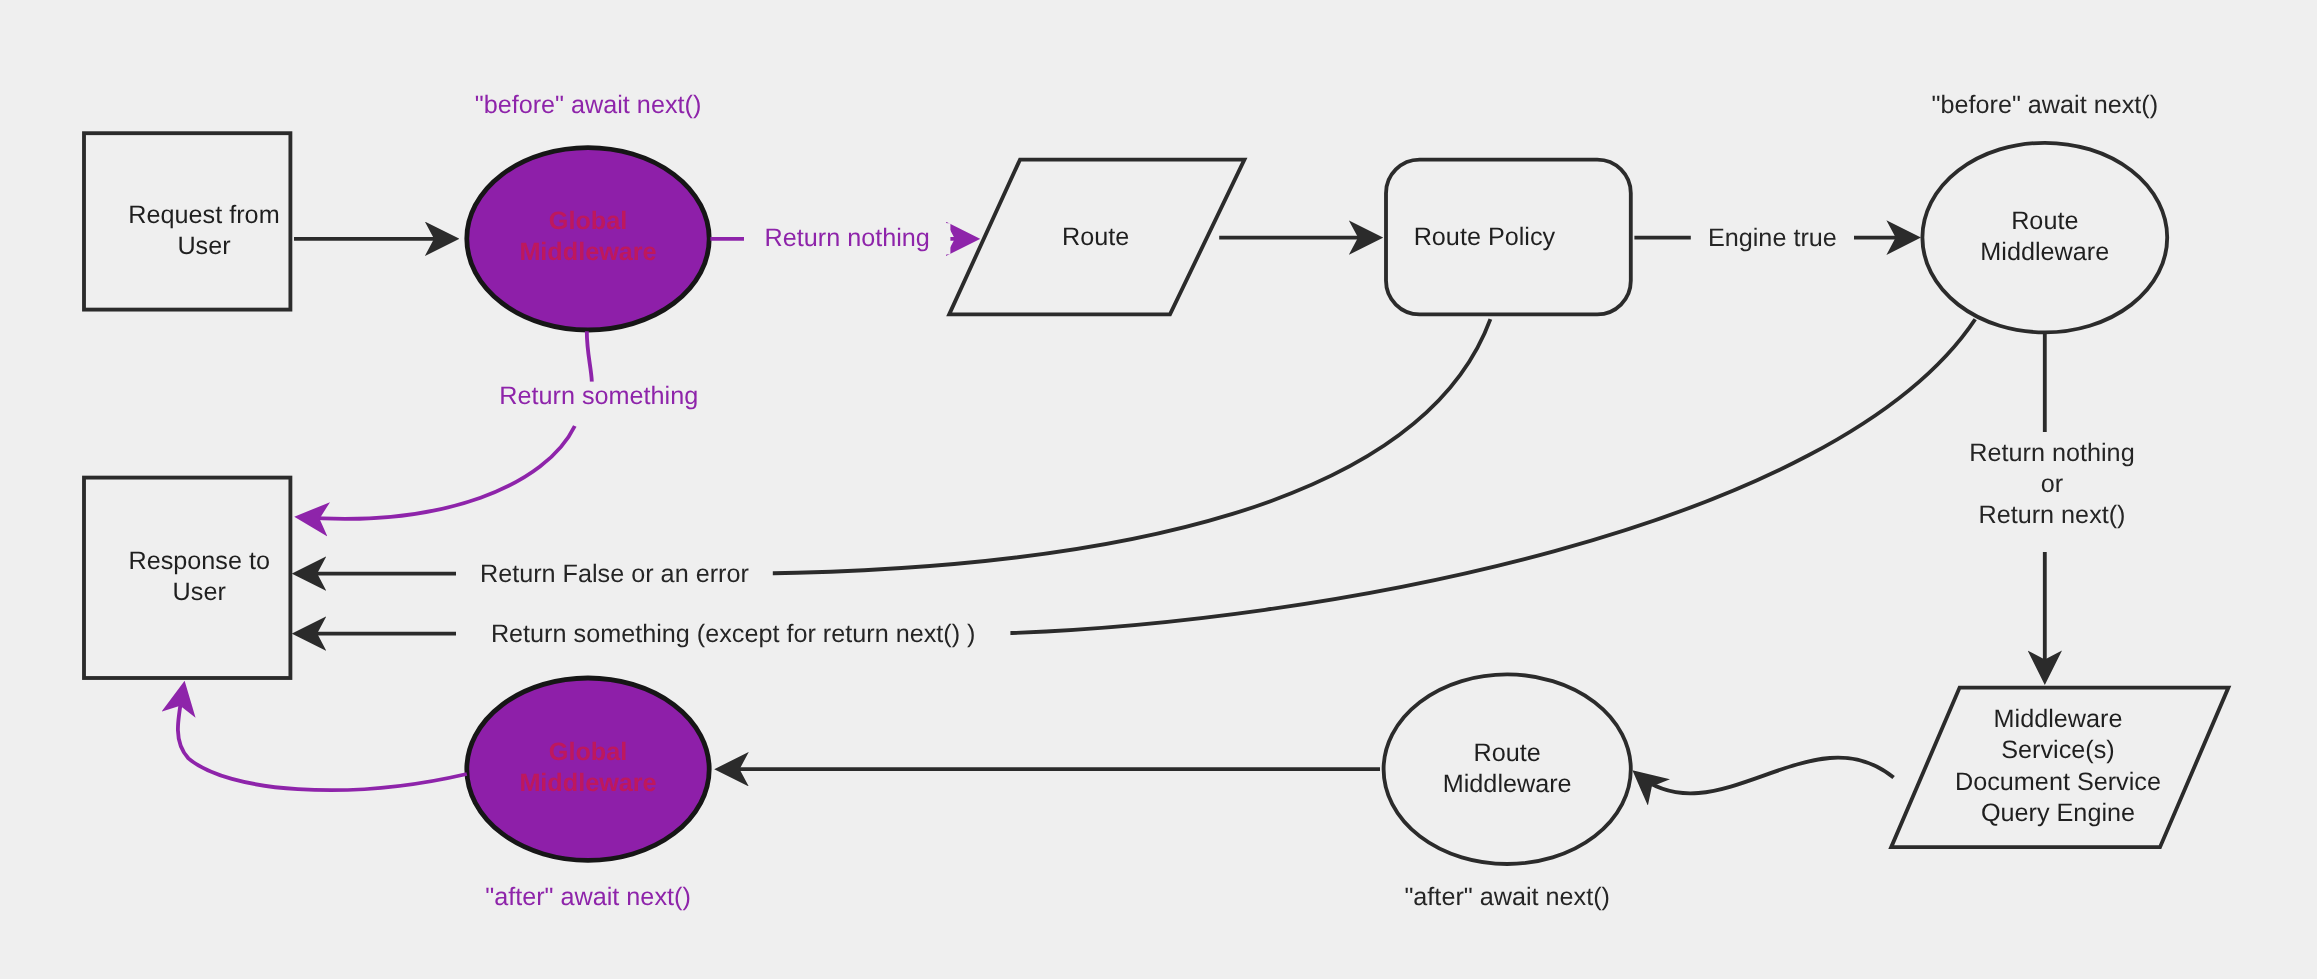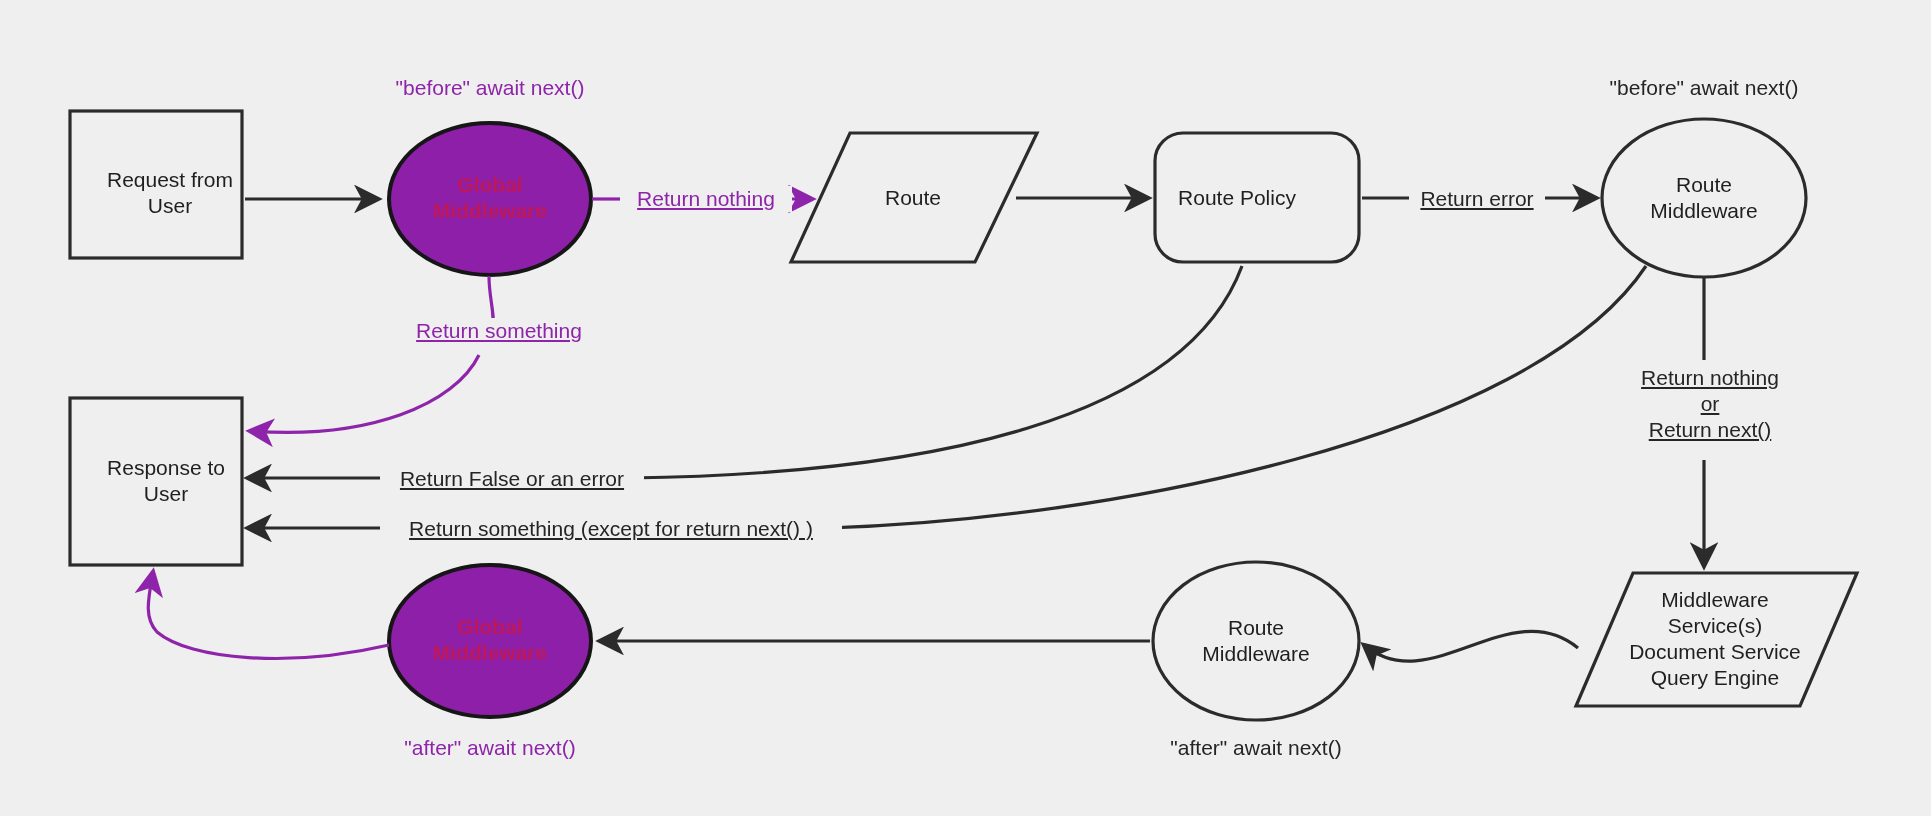--- a/index.html
+++ b/index.html
@@ -35,21 +35,20 @@
     color: #be185d;
     font-weight: bold;
   }
   .edge-label {
     position: absolute;
     text-align: center;
     color: #252525;
     font-size: 21px;
     line-height: 26px;
     white-space: pre-line;
-    text-decoration: underline;
   }
   .edge-label.accent {
     color: #8e24aa;
   }
   .edge-label.bgfill {
     background: #efefef;
     padding: 0 6px;
   }
   .phase-label {
     position: absolute;
@@ -165,21 +164,21 @@
   <div class="phase-label" style="left:1554px; top:75px; width:300px;">"before" await next()</div>
 
   <div class="phase-label accent" style="left:340px; top:735px; width:300px;">"after" await next()</div>
 
   <div class="phase-label" style="left:1106px; top:735px; width:300px;">"after" await next()</div>
 
   <div class="edge-label accent bgfill" style="left:620px; top:186px; width:160px;">Return nothing</div>
 
   <div class="edge-label accent bgfill" style="left:398px; top:318px; width:190px;">Return something</div>
 
-  <div class="edge-label bgfill" style="left:1409px; top:186px; width:124px;">Return error</div>
+  <div class="edge-label bgfill" style="left:1409px; top:186px; width:124px;">Engine true</div>
 
   <div class="edge-label bgfill" style="left:380px; top:466px; width:252px;">Return False or an error</div>
 
   <div class="edge-label bgfill" style="left:380px; top:516px; width:450px;">Return something (except for return next() )</div>
 
   <div class="edge-label bgfill" style="left:1594px; top:365px; width:220px;">Return nothing
 or
 Return next()</div>
 
 </div>

